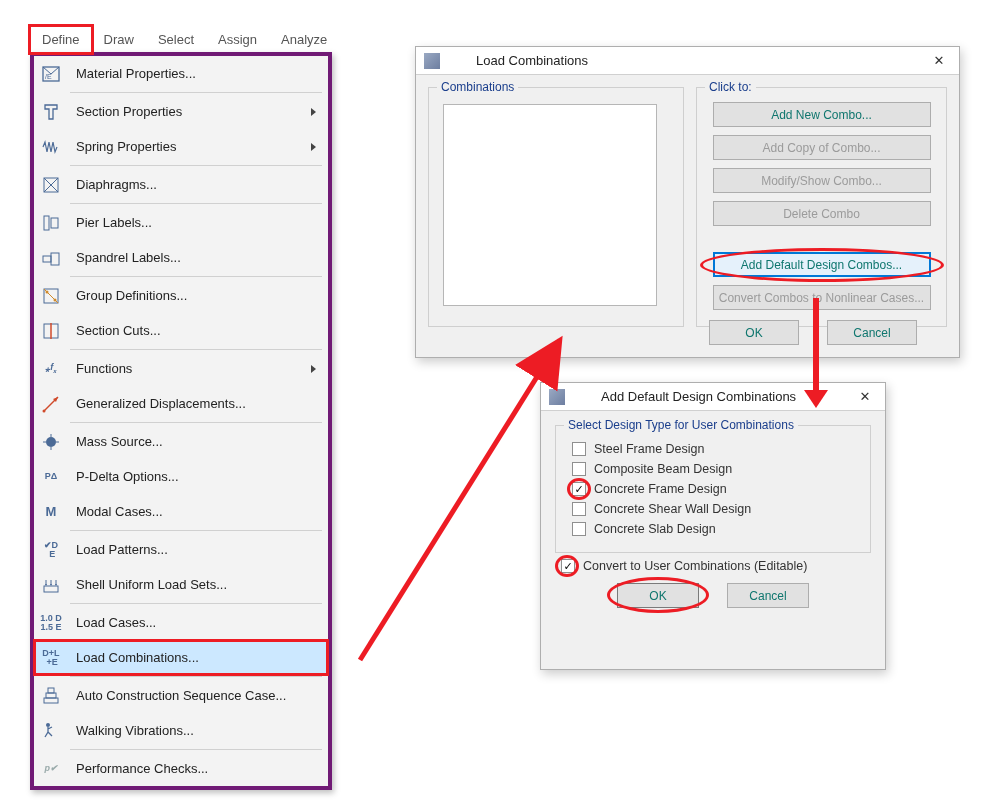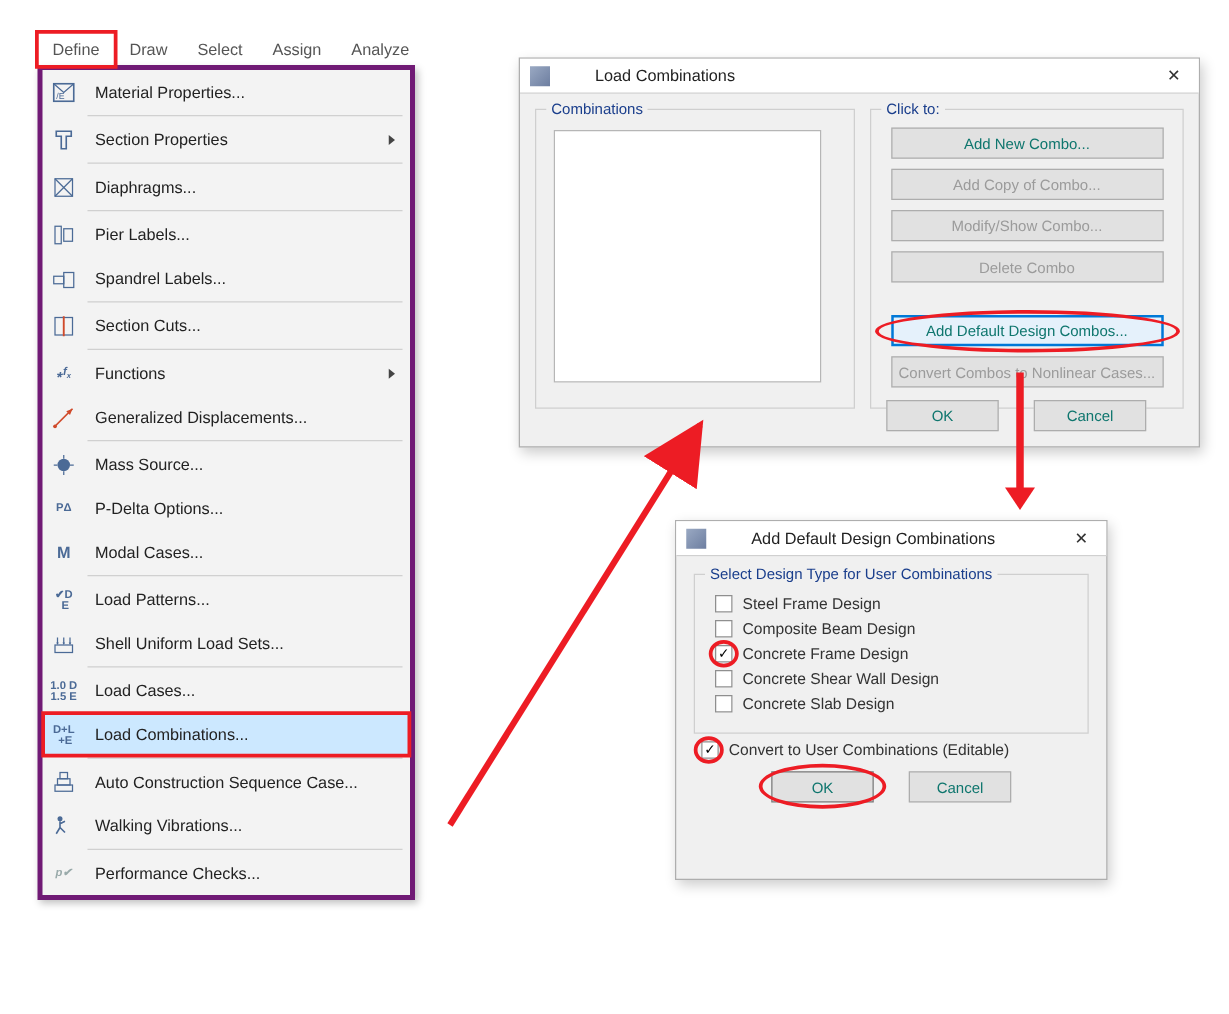--- a/index.html
+++ b/index.html
@@ -149,21 +149,21 @@
     font-size: 12px;
     color: #0f766e;
   }
   .win-btn.disabled { color: #9b9b9b; }
   .win-btn.focus { border: 2px solid #0078d7; background: #e5f1fb; }
 
   .bottom-btns { display: flex; gap: 28px; margin: 10px 0 0 8px; justify-content: left; }
   .bottom-btns .win-btn { width: 90px; }
 
   
-  #dlg-add-default { left: 540px; top: 416px; width: 346px; height: 288px; }
+  #dlg-add-default { left: 540px; top: 382px; width: 346px; height: 288px; }
   .chk-row { display: flex; align-items: center; gap: 8px; margin: 6px 0 6px 6px; font-size: 12.5px; }
   .chk {
     width: 14px; height: 14px;
     border: 1px solid #8f8f8f;
     background: #fff;
     display: flex; align-items: center; justify-content: center;
     font-size: 11px; color: #000;
   }
   .chk.checked::after { content: "✓"; line-height: 1; }
   #dlg-add-default .actions { display: flex; gap: 28px; justify-content: center; margin: 10px 0 12px; }
@@ -203,20 +203,29 @@
     <div class="dd-sep"></div>
     <div class="dd-row">
       <div class="dd-icon">
         <svg viewBox="0 0 20 20">
           <path d="M4 3 h12 v4 h-4 v10 h-4 v-10 h-4z" fill="none" stroke="#4b6a96" stroke-width="1.3"></path>
         </svg>
       </div>
       <div class="dd-text">Section Properties</div>
       <div class="dd-arrow"></div>
     </div>
+    <div class="dd-row">
+      <div class="dd-icon">
+        <svg viewBox="0 0 20 20">
+          <path d="M2 10 l2 -5 l2 10 l2 -10 l2 10 l2 -10 l2 10 l2 -5" fill="none" stroke="#4b6a96" stroke-width="1.2"></path>
+        </svg>
+      </div>
+      <div class="dd-text">Spring Properties</div>
+      <div class="dd-arrow"></div>
+    </div>
     <div class="dd-sep"></div>
     <div class="dd-row">
       <div class="dd-icon">
         <svg viewBox="0 0 20 20">
           <rect x="3" y="3" width="14" height="14" fill="none" stroke="#4b6a96"></rect>
           <line x1="3" y1="3" x2="17" y2="17" stroke="#4b6a96"></line>
           <line x1="17" y1="3" x2="3" y2="17" stroke="#4b6a96"></line>
         </svg>
       </div>
       <div class="dd-text">Diaphragms...</div>
@@ -234,20 +243,31 @@
     <div class="dd-row">
       <div class="dd-icon">
         <svg viewBox="0 0 20 20">
           <rect x="2" y="8" width="8" height="6" fill="none" stroke="#4b6a96"></rect>
           <rect x="10" y="5" width="8" height="12" fill="none" stroke="#4b6a96"></rect>
         </svg>
       </div>
       <div class="dd-text">Spandrel Labels...</div>
     </div>
     <div class="dd-sep"></div>
+    <div class="dd-row">
+      <div class="dd-icon">
+        <svg viewBox="0 0 20 20">
+          <rect x="3" y="3" width="14" height="14" fill="none" stroke="#4b6a96"></rect>
+          <line x1="3" y1="3" x2="17" y2="17" stroke="#d08a2a"></line>
+          <circle cx="6" cy="6" r="1.5" fill="#d08a2a"></circle>
+          <circle cx="14" cy="14" r="1.5" fill="#d08a2a"></circle>
+        </svg>
+      </div>
+      <div class="dd-text">Group Definitions...</div>
+    </div>
     <div class="dd-row">
       <div class="dd-icon">
         <svg viewBox="0 0 20 20">
           <rect x="3" y="3" width="14" height="14" fill="none" stroke="#4b6a96"></rect>
           <line x1="10" y1="2" x2="10" y2="18" stroke="#d04a2a" stroke-width="1.5"></line>
         </svg>
       </div>
       <div class="dd-text">Section Cuts...</div>
     </div>
     <div class="dd-sep"></div>

